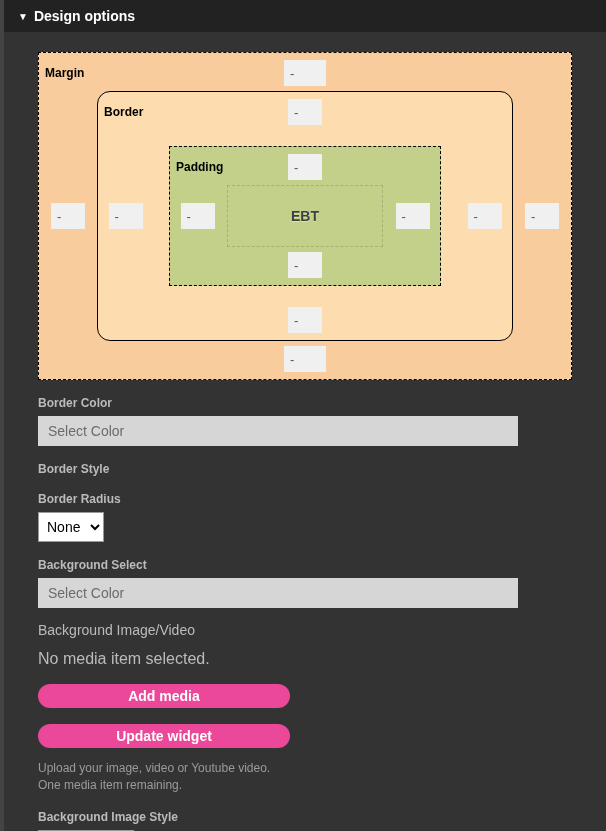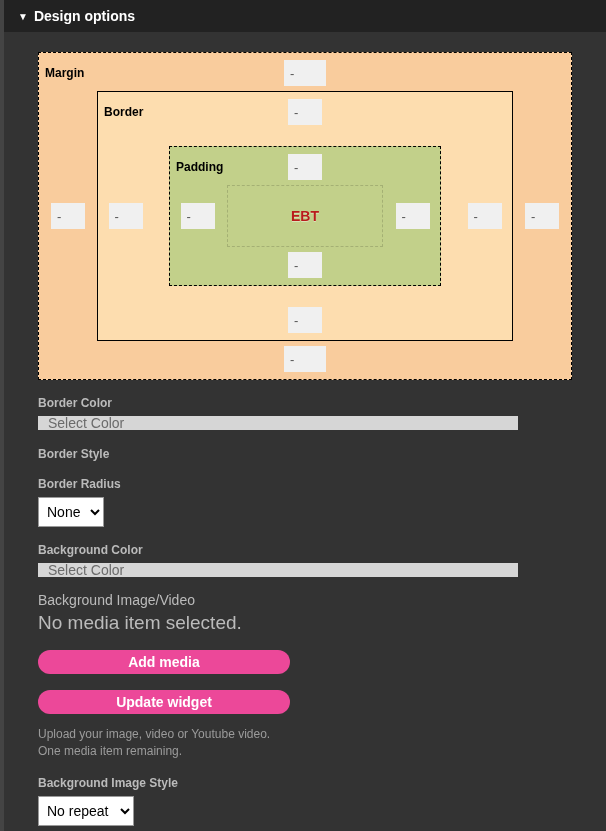--- a/index.html
+++ b/index.html
@@ -90,40 +90,40 @@
     padding: 0 6px;
     color: #555;
   }
   .smallinput.wider { width: 42px; }
   .content-cell {
     flex: 1;
     height: 62px;
     display: flex;
     align-items: center;
     justify-content: center;
-    color: #b91c1c;
+    color: #404040;
     font-weight: bold;
     font-size: 14px;
     text-shadow: 0 1px 0 rgba(255,255,255,.4);
     border: 1px dashed rgba(0,0,0,0.15);
     margin: 0 2px;
   }
   .padding-mid { display: flex; align-items: stretch; }
 
   .form-group { margin-top: 16px; }
   .form-label {
     color: #bbbbbb;
     font-size: 12px;
     font-weight: bold;
     display: block;
     margin-bottom: 6px;
   }
   .text-input {
     width: 480px;
-    height: 14px;
+    height: 30px;
     background: #d6d6d6;
     border: none;
     padding: 4px 10px;
     font-size: 14px;
     color: #777;
   }
   .text-input::placeholder { color: #6b6b6b; }
   select.sel {
     background: #fff;
     border: 1px solid #999;
@@ -135,22 +135,22 @@
   .sel.w64 { width: 66px; }
   .sel.w94 { width: 96px; }
 
   .section-heading {
     color: #bbbbbb;
     font-size: 14px;
     margin-top: 14px;
   }
   .media-text {
     color: #bbbbbb;
-    font-size: 19px;
-    margin-top: 4px;
+    font-size: 16px;
+    margin-top: 12px;
   }
   .btn {
     width: 252px;
     height: 24px;
     background: #ec4899;
     border: none;
     border-radius: 12px;
     color: #ffffff;
     font-size: 14px;
     font-weight: bold;
@@ -180,21 +180,21 @@
       <div class="layer margin-layer">
         <span class="layer-label">Margin</span>
         <div class="row">
           <input class="smallinput wider" value="-" style="">
         </div>
         <div class="row mid">
           <div class="side-cell margin-side">
               <input class="smallinput" value="-" style="">
             </div>
 
-          <div class="layer border-layer" style="flex:1; margin:0;">
+          <div class="layer border-layer" style="flex:1; margin:0;border-radius:13px;">
             <span class="layer-label">Border</span>
             <div class="row">
               <input class="smallinput" value="-" style="">
             </div>
             <div class="row mid">
               <div class="side-cell border-side">
                   <input class="smallinput" value="-" style="">
                 </div>
 
               <div class="layer padding-layer" style="flex:1; margin:16px;">
@@ -245,21 +245,21 @@
     </div>
 
     <div class="form-group">
       <label class="form-label">Border Radius</label>
       <select class="sel w64">
         <option>None</option>
       </select>
     </div>
 
     <div class="form-group">
-      <label class="form-label">Background Color</label>
+      <label class="form-label">Background Select</label>
       <input class="text-input" placeholder="Select Color" style="">
     </div>
 
     <div class="section-heading">Background Image/Video</div>
     <div class="media-text">No media item selected.</div>
     <button class="btn">Add media</button>
     <button class="btn">Update widget</button>
     <div class="help-text">
       <div>Upload your image, video or Youtube video.</div>
       <div>One media item remaining.</div>

